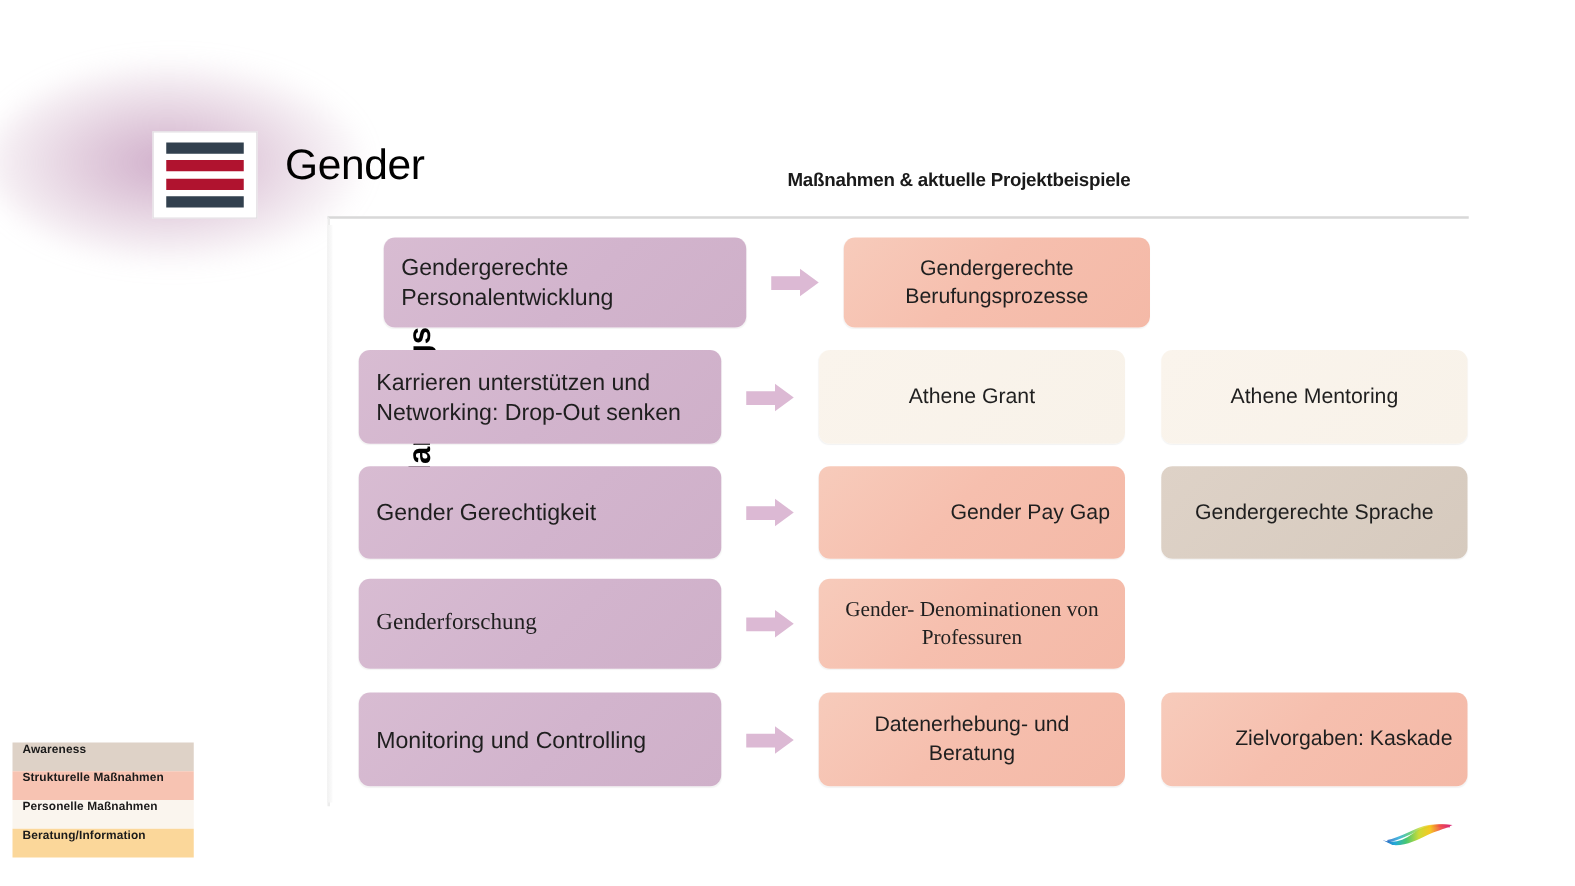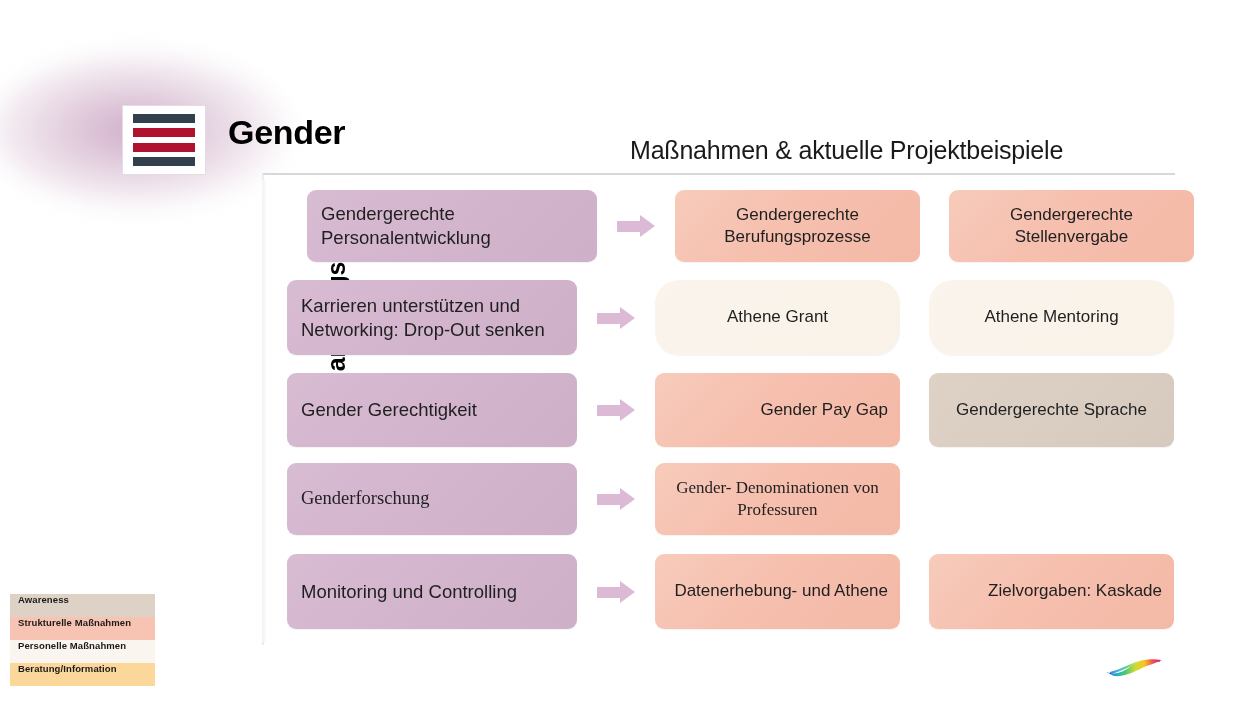--- a/index.html
+++ b/index.html
@@ -51,30 +51,30 @@
   #logo-mark .bar { height: 9px; width: 100%; }
   .bar-navy   { background: #32404e; }
   .bar-crimson{ background: #b0132f; }
 
   
   #title-gender {
     position: absolute;
     left: 228px;
     top: 113px;
     font-size: 34px;
-    font-weight: bold;
+    font-weight: normal;
     color: #000000;
     letter-spacing: -0.3px;
   }
   #title-measures {
     position: absolute;
     left: 630px;
     top: 136px;
-    font-size: 25px;
-    font-weight: normal;
+    font-size: 15px;
+    font-weight: bold;
     color: #1a1a1a;
     letter-spacing: -0.2px;
     white-space: nowrap;
   }
 
   
   #panel {
     position: absolute;
     left: 262px;
     top: 173px;
@@ -186,21 +186,20 @@
   }
   .gap { width: 29px; }
 
   
   .c-structural {
     background: linear-gradient(135deg, #f7cbbb 0%, #f6bfae 45%, #f4b9a7 100%);
     justify-content: flex-end;
   }
   .c-personal {
     background: linear-gradient(135deg, #faf4ec 0%, #f8f2e9 100%);
-    border-radius: 24px;
   }
   .c-awareness {
     background: linear-gradient(135deg, #ded2c7 0%, #d6cabe 100%);
   }
 
   
   #legend {
     position: absolute;
     left: 10px;
     top: 594px;
@@ -259,23 +258,20 @@
       <div class="arrow-cell">
         <div class="arrow">
           <div class="shaft"></div>
           <div class="head"></div>
         </div>
       </div>
       <div class="cell measure-box c-structural">
         <span>Gendergerechte Berufungsprozesse</span>
       </div>
       <div class="gap"></div>
-      <div class="cell measure-box c-structural">
-        <span>Gendergerechte Stellenvergabe</span>
-      </div>
     </div>
     <div class="row" style="top: 90px; height: 75px;">
       <div class="cell field-box">
         <span>Karrieren unterstützen und Networking: Drop-Out senken</span>
       </div>
       <div class="arrow-cell">
         <div class="arrow">
           <div class="shaft"></div>
           <div class="head"></div>
         </div>
@@ -325,21 +321,21 @@
       <div class="cell field-box">
         <span>Monitoring und Controlling</span>
       </div>
       <div class="arrow-cell">
         <div class="arrow">
           <div class="shaft"></div>
           <div class="head"></div>
         </div>
       </div>
       <div class="cell measure-box c-structural">
-        <span>Datenerhebung- und Athene</span>
+        <span>Datenerhebung- und Beratung</span>
       </div>
       <div class="gap"></div>
       <div class="cell measure-box c-structural">
         <span>Zielvorgaben: Kaskade</span>
       </div>
     </div>
   </div>
 
 <div id="legend">
     <div class="legend-item lg-awareness">

